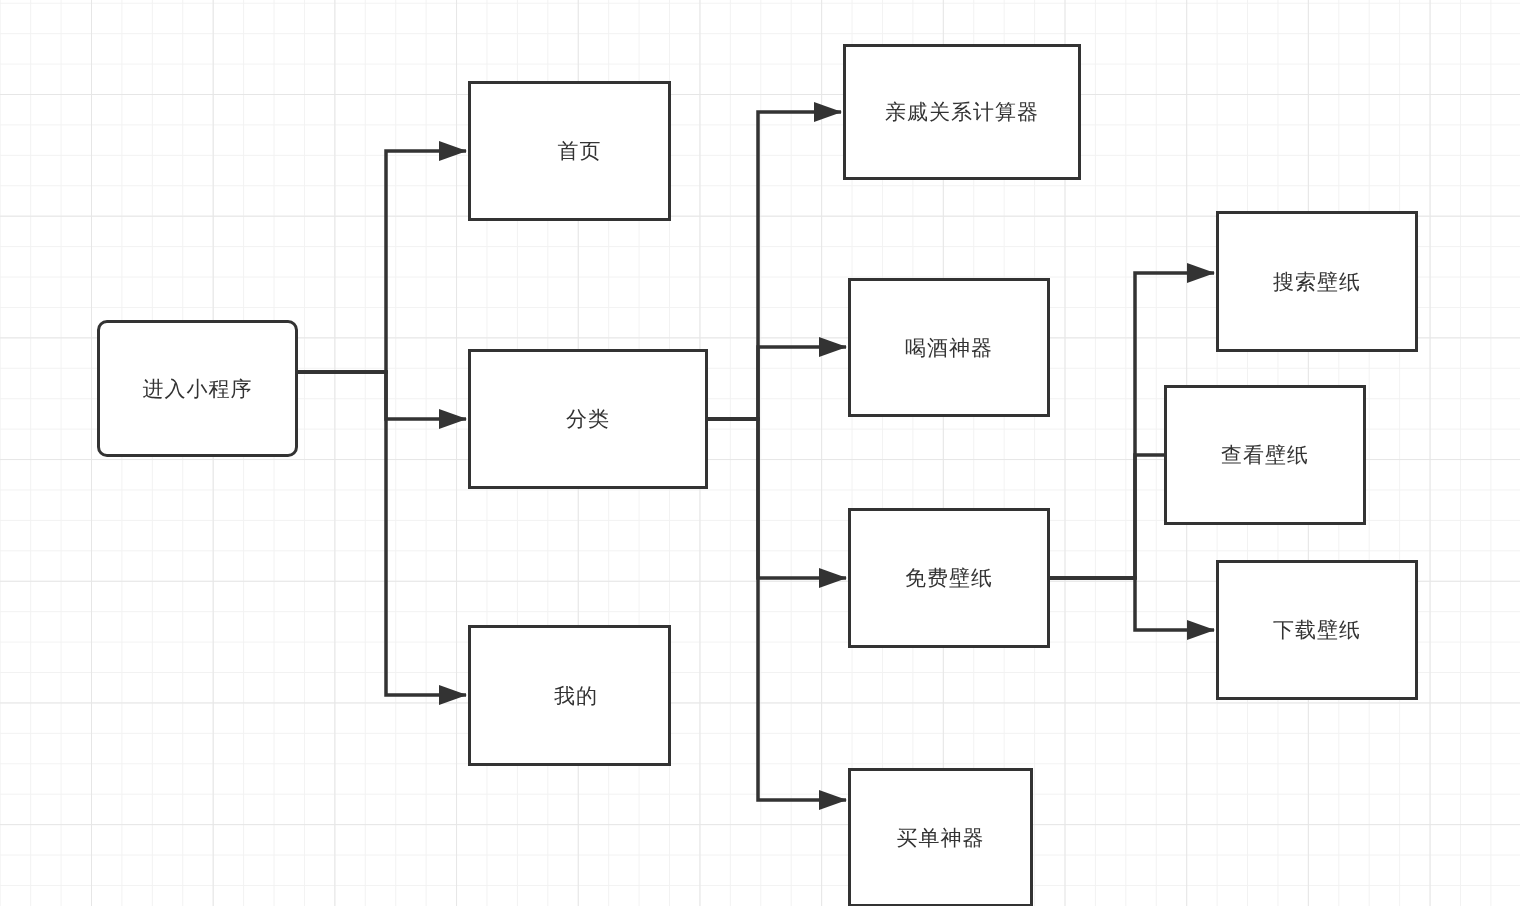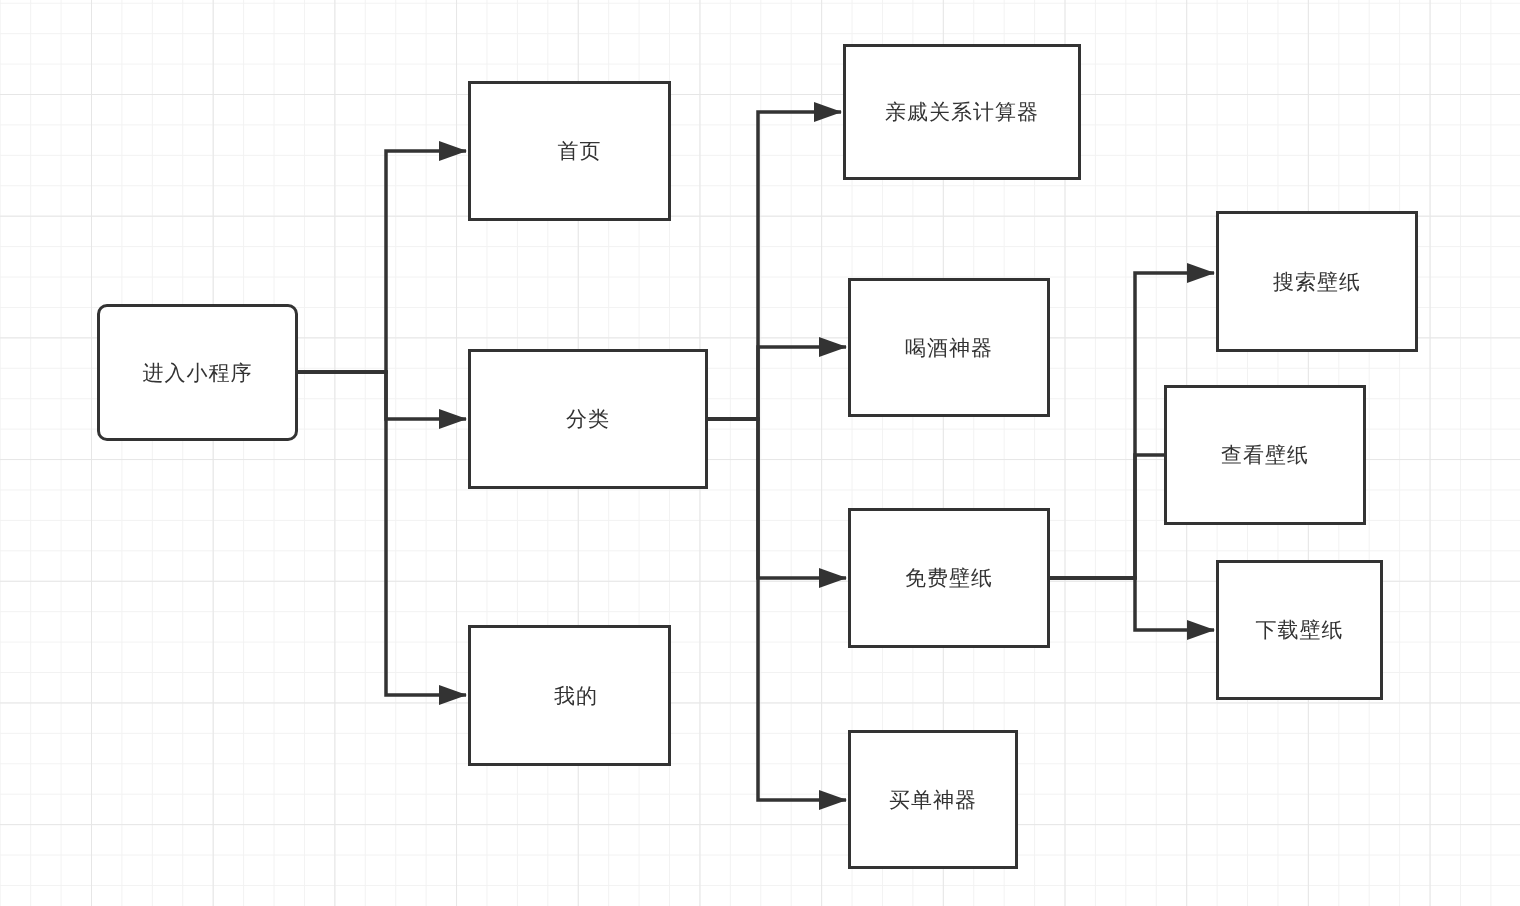--- a/index.html
+++ b/index.html
@@ -51,20 +51,21 @@
     display: flex;
     align-items: center;
     justify-content: center;
     text-align: center;
     letter-spacing: 1px;
     line-height: 1.3;
     user-select: none;
   }
   .node.rounded {
     border-radius: 10px;
+    margin-top: 16px;
   }
 </style>
 </head>
 <body>
 
 <div class="canvas">
 
   <svg class="edges" viewBox="0 0 1520 906" xmlns="http://www.w3.org/2000/svg">
     <defs>
       <marker id="arrow" markerUnits="userSpaceOnUse" markerWidth="28" markerHeight="20" refX="27" refY="10" orient="auto">
@@ -93,21 +94,21 @@
   <div class="node" style="left:468px; top:349px; width:240px; height:140px;">分类</div>
 
   <div class="node" style="left:468px; top:625px; width:203px; height:141px;padding-left:13px;">我的</div>
 
   <div class="node" style="left:843px; top:44px;  width:238px; height:136px;">亲戚关系计算器</div>
 
   <div class="node" style="left:848px; top:278px; width:202px; height:139px;">喝酒神器</div>
 
   <div class="node" style="left:848px; top:508px; width:202px; height:140px;">免费壁纸</div>
 
-  <div class="node" style="left:848px; top:730px; width:170px; height:139px;">买单神器</div>
+  <div class="node" style="left:848px; top:768px; width:185px; height:139px;">买单神器</div>
 
   <div class="node" style="left:1216px; top:211px; width:202px; height:141px;">搜索壁纸</div>
 
   <div class="node" style="left:1164px; top:385px; width:202px; height:140px;">查看壁纸</div>
 
-  <div class="node" style="left:1216px; top:560px; width:167px; height:140px;">下载壁纸</div>
+  <div class="node" style="left:1216px; top:560px; width:202px; height:140px;">下载壁纸</div>
 
 </div>
 
 </body></html>

